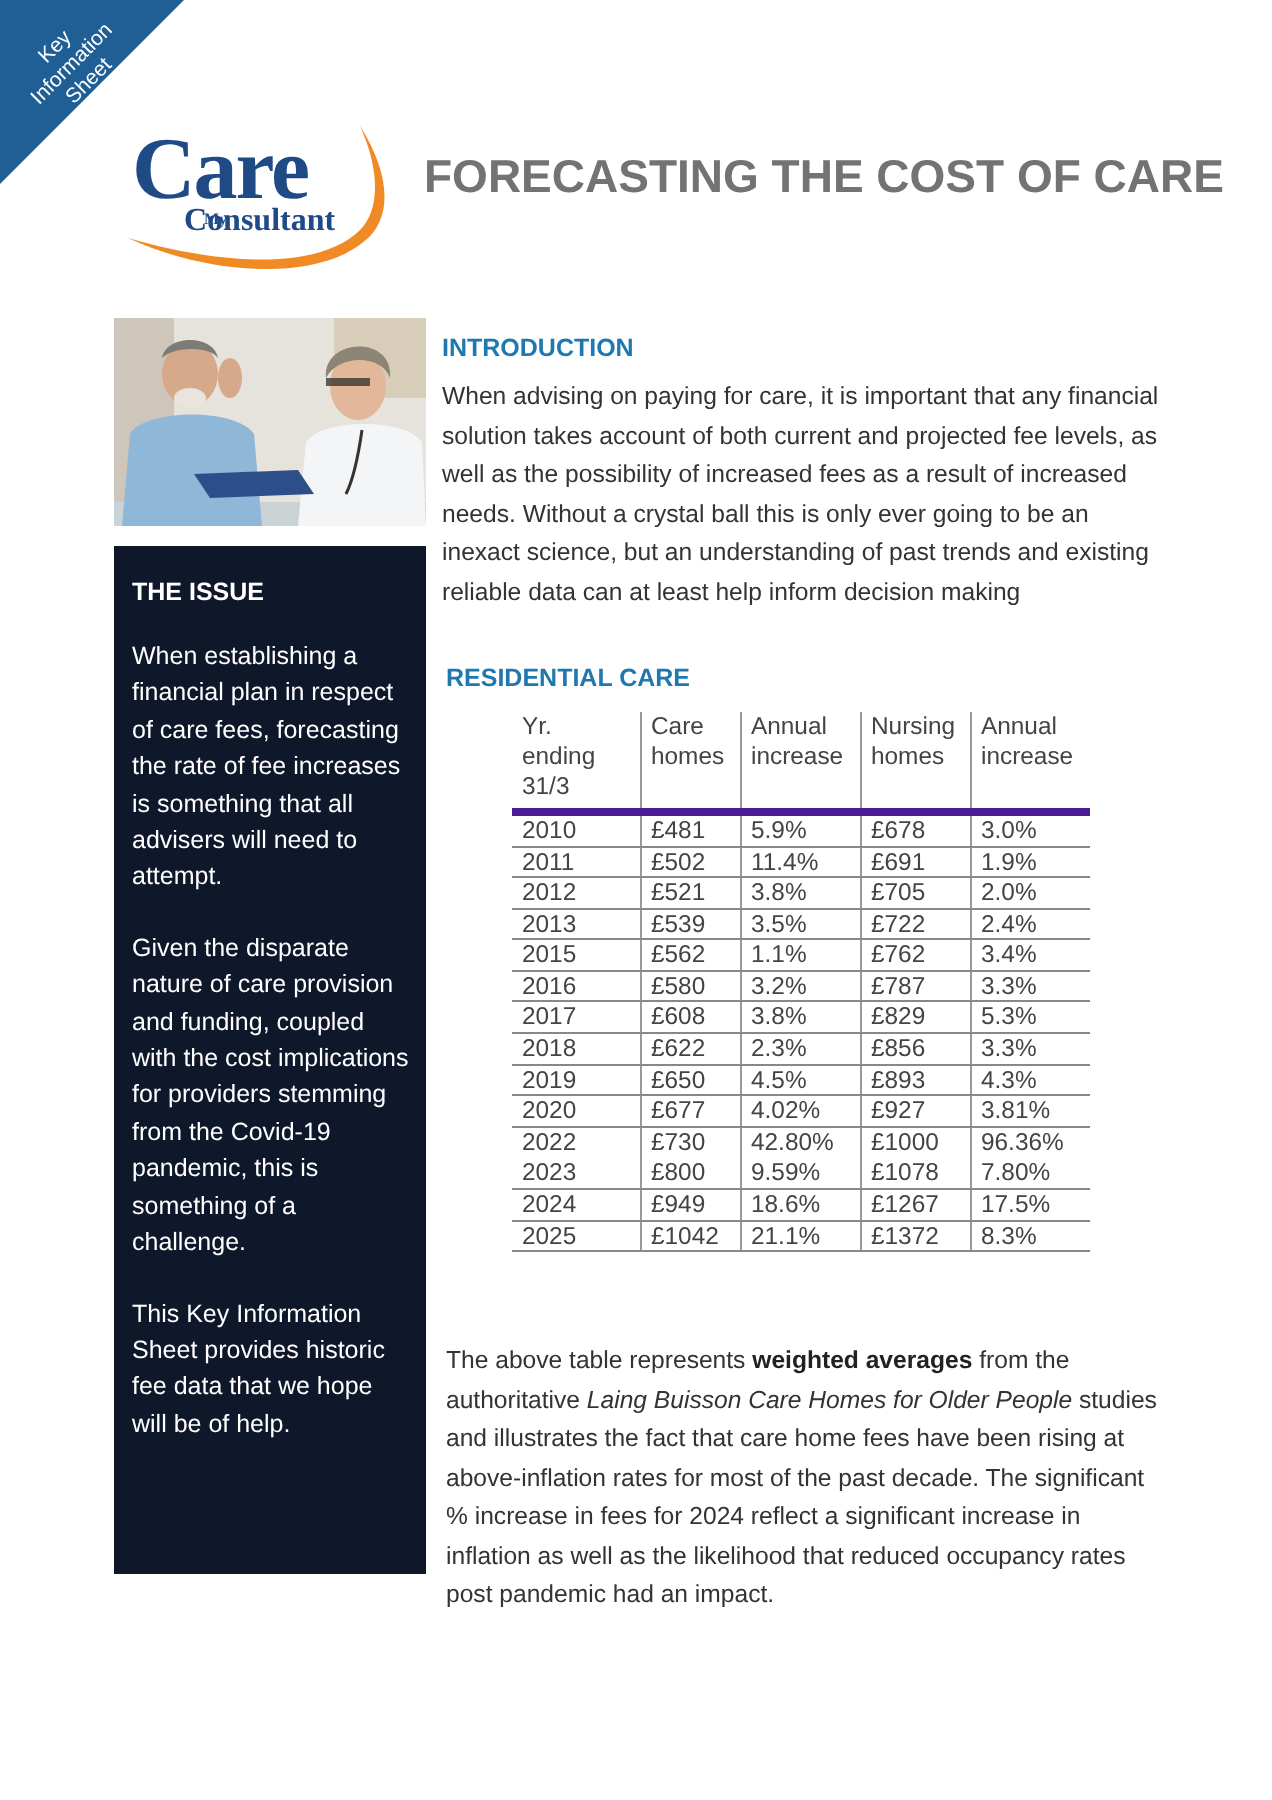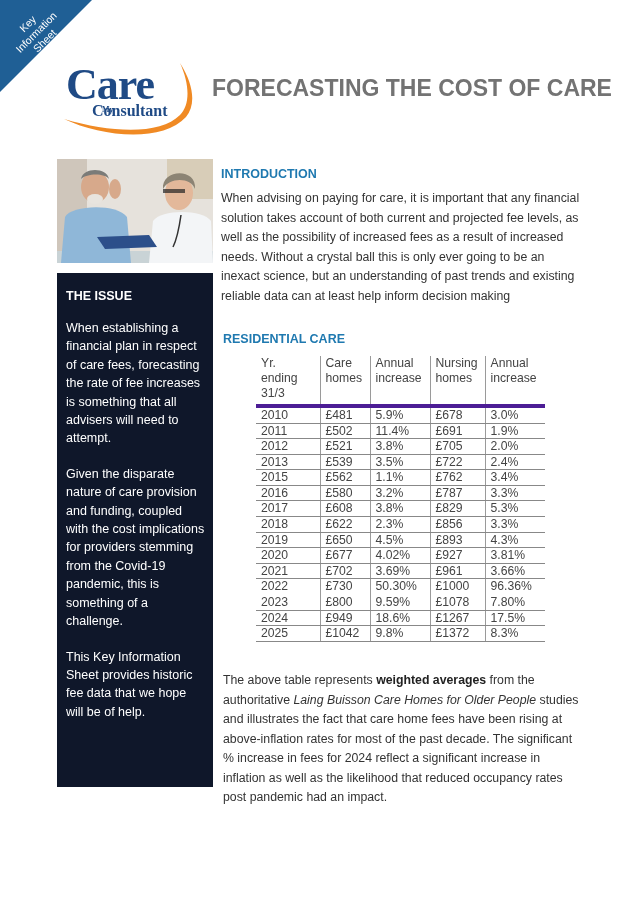--- a/index.html
+++ b/index.html
@@ -211,52 +211,45 @@
         <td>£893</td>
         <td>4.3%</td>
       </tr>
       <tr>
         <td>2020</td>
         <td>£677</td>
         <td>4.02%</td>
         <td>£927</td>
         <td>3.81%</td>
       </tr>
-      <tr>
-        <td>2021</td>
-        <td>£702</td>
-        <td>3.69%</td>
-        <td>£961</td>
-        <td>3.66%</td>
-      </tr>
       <tr class="no-border">
         <td>2022</td>
         <td>£730</td>
-        <td>50.30%</td>
+        <td>42.80%</td>
         <td>£1000</td>
         <td>96.36%</td>
       </tr>
       <tr>
         <td>2023</td>
         <td>£800</td>
         <td>9.59%</td>
         <td>£1078</td>
         <td>7.80%</td>
       </tr>
       <tr>
         <td>2024</td>
         <td>£949</td>
         <td>18.6%</td>
         <td>£1267</td>
         <td>17.5%</td>
       </tr>
       <tr>
         <td>2025</td>
         <td>£1042</td>
-        <td>9.8%</td>
+        <td>21.1%</td>
         <td>£1372</td>
         <td>8.3%</td>
       </tr>
     </tbody>
 </table>
 
 <p class="closing">
   <span>The above table represents </span><b>weighted averages</b><span> from the authoritative </span><i>Laing Buisson Care Homes for Older People</i><span> studies and illustrates the fact that care home fees have been rising at above-inflation rates for most of the past decade. The significant % increase in fees for 2024 reflect a significant increase in inflation as well as the likelihood that reduced occupancy rates post pandemic had an impact.</span>
 </p>
 

